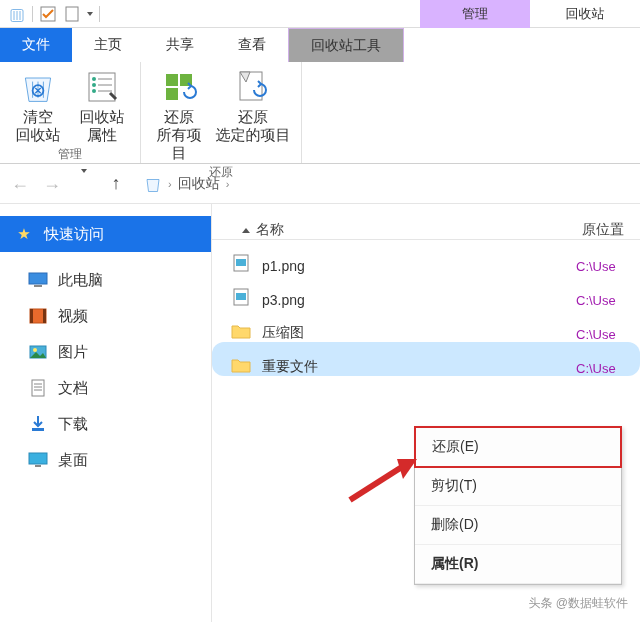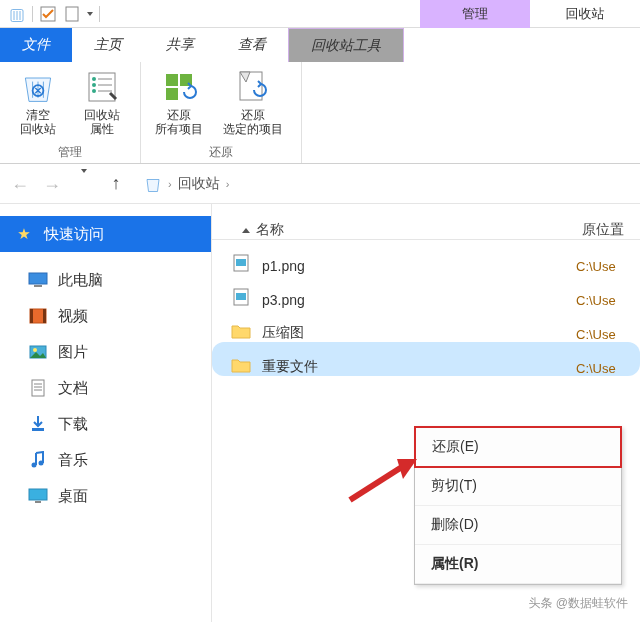--- a/index.html
+++ b/index.html
@@ -7,29 +7,29 @@
   
   .title-bar { height: 28px; display: flex; align-items: center; border-bottom: 1px solid #ddd; }
   .qat { display: flex; align-items: center; gap: 6px; padding: 0 8px; }
   .qat-icon { width: 18px; height: 18px; display: flex; align-items: center; justify-content: center; }
   .down-caret { border-left: 3px solid transparent; border-right: 3px solid transparent; border-top: 4px solid #555; }
   .vbar { width: 1px; height: 16px; background: #ccc; }
   .title-tabs { margin-left: auto; display: flex; }
   .title-tab { width: 110px; text-align: center; padding: 5px 0; }
   .title-tab.manage { background: #d9b3ff; color: #333; }
   
-  .ribbon-tabs { height: 34px; display: flex; background: #fff; font-style: italic; }
+  .ribbon-tabs { height: 34px; display: flex; background: #fff; }
   .ribbon-tab { padding: 8px 22px; font-size: 14px; cursor: default; }
   .ribbon-tab.file { background: #1a73e8; color: #fff; }
   .ribbon-tab.active { background: #a3a3a3; border: 1px solid #d0b0e8; border-bottom: none; }
   
   .ribbon-body { height: 102px; background: #fff; display: flex; border-bottom: 1px solid #d0d0d0; }
   .ribbon-group { display: flex; flex-direction: column; align-items: center; border-right: 1px solid #e0e0e0; padding: 4px 8px 2px; }
   .ribbon-items { display: flex; gap: 4px; flex: 1; }
-  .ribbon-item { display: flex; flex-direction: column; align-items: center; width: 60px; text-align: center; cursor: default; font-size: 12px; padding: 2px; }
+  .ribbon-item { display: flex; flex-direction: column; align-items: center; width: 60px; text-align: center; cursor: default; font-size: 15px; padding: 2px; }
   .ribbon-item .ic { width: 38px; height: 38px; display: flex; align-items: center; justify-content: center; }
   .ribbon-item .lbl { line-height: 1.2; margin-top: 2px; }
   .ribbon-item.wide { width: 80px; }
   .group-label { font-size: 12px; color: #666; margin-top: auto; }
   
   .nav-bar { height: 40px; display: flex; align-items: center; padding: 0 10px; gap: 12px; border-bottom: 1px solid #e5e5e5; font-size: 14px; color: #555; }
   .nav-arrow { color: #bbb; font-size: 18px; width: 20px; text-align: center; }
   .nav-arrow.up { color: #444; }
   .breadcrumb { flex: 1; display: flex; align-items: center; gap: 6px; padding: 4px 6px; }
   .bc-icon { width: 18px; height: 18px; display: flex; align-items: center; justify-content: center; }
@@ -47,21 +47,21 @@
   .listpane { flex: 1; position: relative; }
   .list-header { height: 36px; display: flex; align-items: flex-end; border-bottom: 1px solid #e5e5e5; font-size: 14px; color: #444; }
   .col-name { flex: 1; padding-left: 30px; display: flex; align-items: center; gap: 6px; }
   .sort-caret { border-left: 4px solid transparent; border-right: 4px solid transparent; border-bottom: 5px solid #555; }
   .col-loc { width: 64px; padding-left: 6px; }
   
   .list-row { height: 34px; display: flex; align-items: flex-end; padding-left: 18px; font-size: 14px; }
   .list-row.selected { background: #cce8ff; border-radius: 12px; }
   .row-icon { width: 22px; height: 22px; margin-right: 10px; display: flex; align-items: center; justify-content: center; }
   .row-name { flex: 1; }
-  .row-loc { width: 64px; font-size: 13px; color: #a16207; }
+  .row-loc { width: 64px; font-size: 13px; color: #a21caf; }
   
   .ctx-menu { position: absolute; left: 414px; top: 426px; width: 208px; background: #fdfdfd; border: 1px solid #c0c0c0; box-shadow: 2px 2px 4px rgba(0,0,0,0.15); font-size: 14px; }
   .ctx-item { padding: 10px 16px; cursor: default; border-bottom: 1px solid #eee; }
   .ctx-item.hl { border: 2px solid #d42a2a; margin: -1px; }
   .ctx-item.bold { font-weight: 600; }
   
   .red-arrow { position: absolute; left: 345px; top: 455px; pointer-events: none; }
   
   .folder-svg { fill: #ffd86b; stroke: #e6b84a; }
   .watermark { position: absolute; right: 12px; bottom: 10px; font-size: 12px; color: #999; margin-left: 34px; }
@@ -240,30 +240,20 @@
       <span class="np-icon">
           <svg width="16" height="18" viewBox="0 0 16 18">
             <path d="M8 1 L8 10 M4 7 L8 11 L12 7" fill="none" stroke="#2a7ad4" stroke-width="2"></path>
             <rect x="2" y="13" width="12" height="3" fill="#2a7ad4"></rect>
           </svg>
         </span>
       <span>下载</span>
     </div>
     <div class="np-item">
       <span class="np-icon">
-          <svg width="14" height="18" viewBox="0 0 14 18">
-            <path d="M5 2 L12 1 L12 12 M5 2 L5 14" fill="none" stroke="#2a7ad4" stroke-width="2"></path>
-            <circle cx="3" cy="14" r="2.5" fill="#2a7ad4"></circle>
-            <circle cx="10" cy="12" r="2.5" fill="#2a7ad4"></circle>
-          </svg>
-        </span>
-      <span>音乐</span>
-    </div>
-    <div class="np-item">
-      <span class="np-icon">
           <svg width="20" height="16" viewBox="0 0 20 16">
             <rect x="1" y="1" width="18" height="11" fill="#3ab0e0" stroke="#2a8ab8"></rect>
             <rect x="7" y="13" width="6" height="2" fill="#888"></rect>
           </svg>
         </span>
       <span>桌面</span>
     </div>
   </div>
 
   <div class="listpane">

